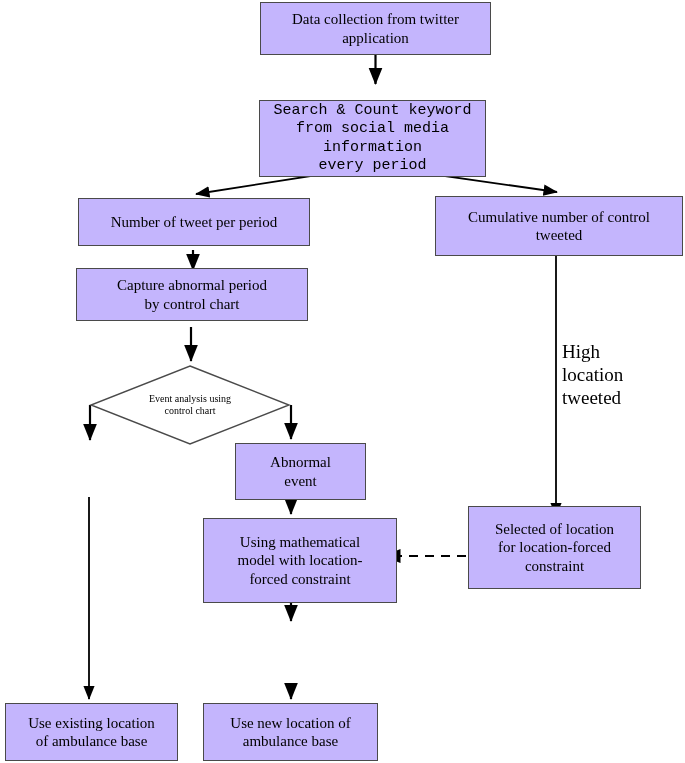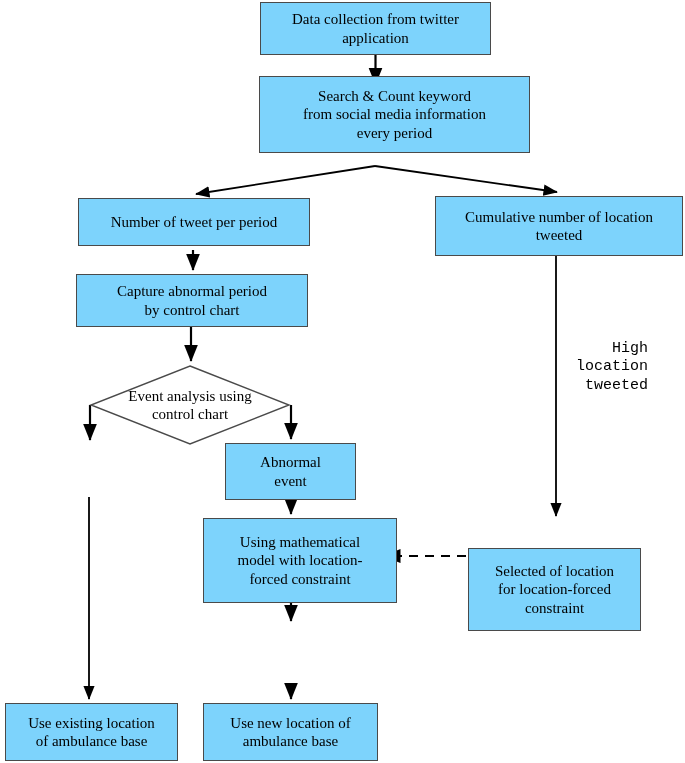--- a/index.html
+++ b/index.html
@@ -15,21 +15,21 @@
     position: relative;
     width: 685px;
     height: 763px;
     background: #ffffff;
     overflow: hidden;
   }
   .node {
     position: absolute;
     box-sizing: border-box;
     border: 1.4px solid #4a4a4a;
-    background: #7dd3fc;
+    background: #c4b5fd;
     display: flex;
     align-items: center;
     justify-content: center;
     text-align: center;
     line-height: 1.22;
     font-size: 15px;
     padding: 2px 4px;
     white-space: pre-line;
   }
   .node-label {
@@ -48,32 +48,31 @@
   .diamond-label {
     position: absolute;
     left: 0;
     top: 0;
     width: 100%;
     height: 100%;
     display: flex;
     align-items: center;
     justify-content: center;
     text-align: center;
-    font-size: 15px;
+    font-size: 10px;
     line-height: 1.2;
     white-space: pre-line;
     pointer-events: none;
   }
   .floating-text {
     position: absolute;
-    text-align: right;
-    font-size: 15px;
+    text-align: left;
+    font-size: 19px;
     line-height: 1.22;
     white-space: pre-line;
-    font-family: Liberation Mono, monospace;
   }
   #edges {
     position: absolute;
     left: 0;
     top: 0;
     width: 685px;
     height: 763px;
     pointer-events: none;
   }
 </style>
@@ -143,61 +142,61 @@
     <g>
       <line x1="466" y1="556" x2="384" y2="556" stroke="#000000" stroke-width="2.2" stroke-dasharray="9,7" marker-end="url(#arrowhead-dash)"></line>
     </g>
   </svg>
 
   <div class="node" style="left:260px; top:2px; width:231px; height:53px;">
     <span class="node-label">Data collection from twitter
 application</span>
   </div>
 
-  <div class="node" style="left:259px; top:76px; width:271px; height:77px;">
+  <div class="node" style="left:259px; top:100px; width:227px; height:77px;font-family:Liberation Mono, monospace;">
     <span class="node-label">Search &amp; Count keyword
 from social media information
 every period</span>
   </div>
 
   <div class="node" style="left:78px; top:198px; width:232px; height:48px;">
     <span class="node-label">Number of tweet per period</span>
   </div>
 
   <div class="node" style="left:435px; top:196px; width:248px; height:60px;">
-    <span class="node-label">Cumulative number of location
+    <span class="node-label">Cumulative number of control
 tweeted</span>
   </div>
 
-  <div class="node" style="left:76px; top:274px; width:232px; height:53px;">
+  <div class="node" style="left:76px; top:268px; width:232px; height:53px;">
     <span class="node-label">Capture abnormal period
 by control chart</span>
   </div>
 
   <div class="diamond-wrap" style="left:90px; top:365px; width:200px; height:80px;">
     <svg width="200" height="80" viewBox="0 0 200 80">
       <polygon points="100,1 199,40 100,79 1,40" fill="#ffffff" stroke="#4a4a4a" stroke-width="1.4"></polygon>
     </svg>
     <div class="diamond-label">Event analysis using
 control chart</div>
   </div>
 
 
-  <div class="node" style="left:225px; top:443px; width:131px; height:57px;">
+  <div class="node" style="left:235px; top:443px; width:131px; height:57px;">
     <span class="node-label">Abnormal
 event</span>
   </div>
 
   <div class="node" style="left:203px; top:518px; width:194px; height:85px;">
     <span class="node-label">Using mathematical
 model with location-
 forced constraint</span>
   </div>
 
-  <div class="node" style="left:468px; top:548px; width:173px; height:83px;">
+  <div class="node" style="left:468px; top:506px; width:173px; height:83px;">
     <span class="node-label">Selected of location
 for location-forced
 constraint</span>
   </div>
 
 
   <div class="node" style="left:203px; top:703px; width:175px; height:58px;">
     <span class="node-label">Use new location of
 ambulance base</span>
   </div>

